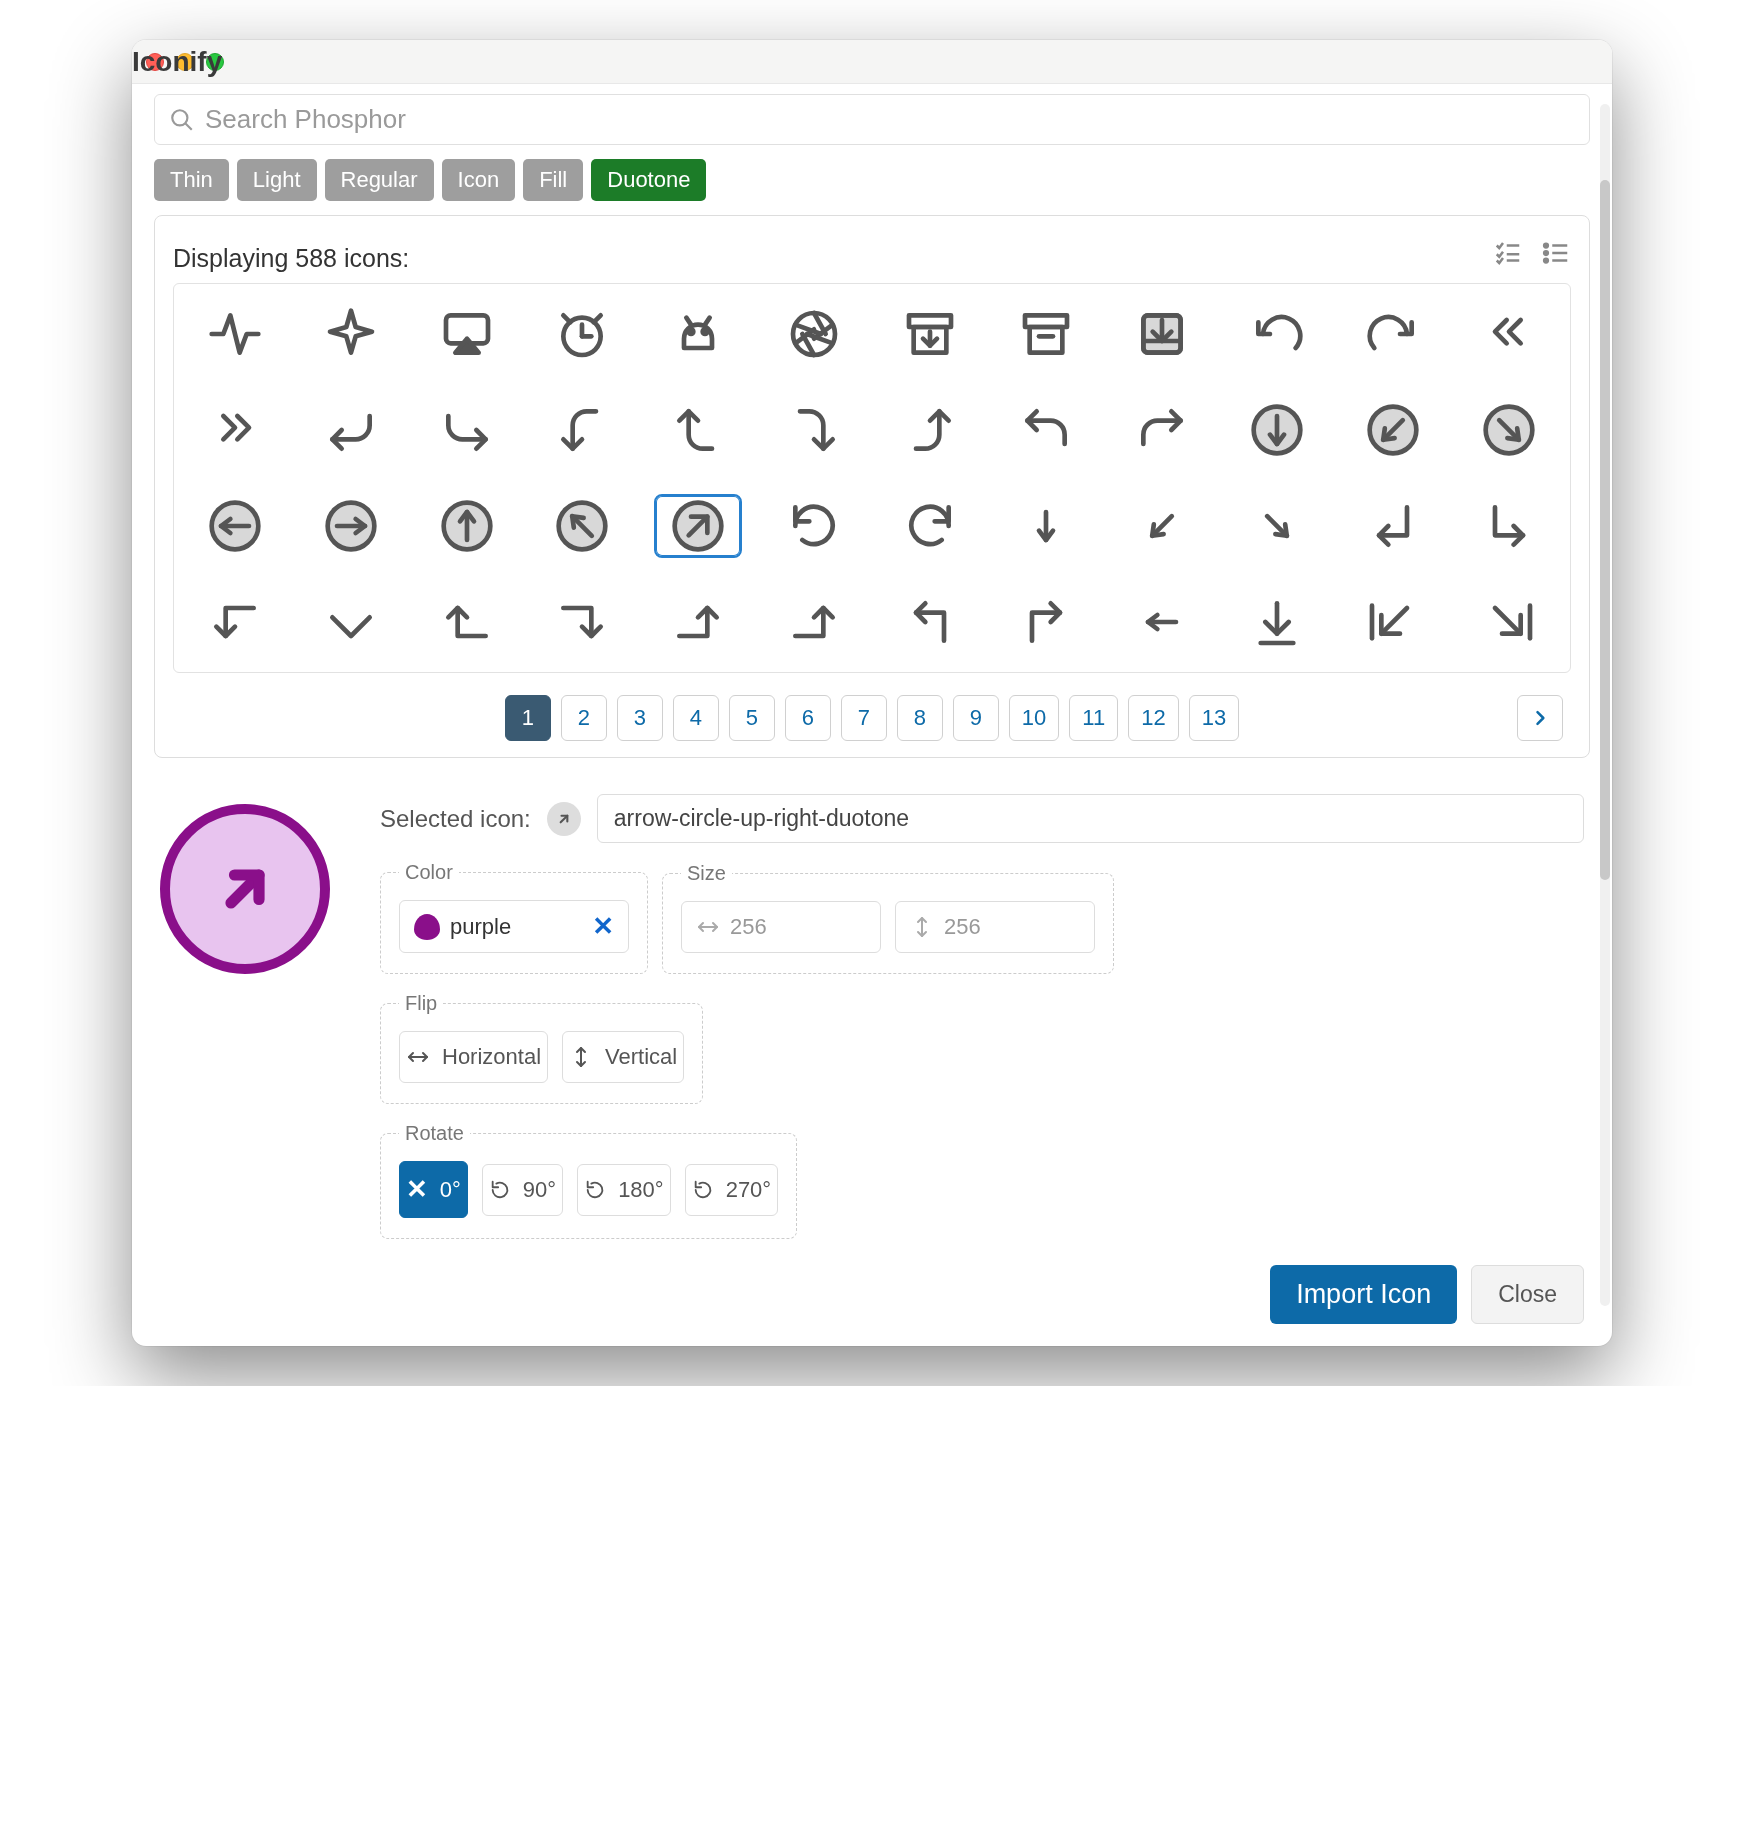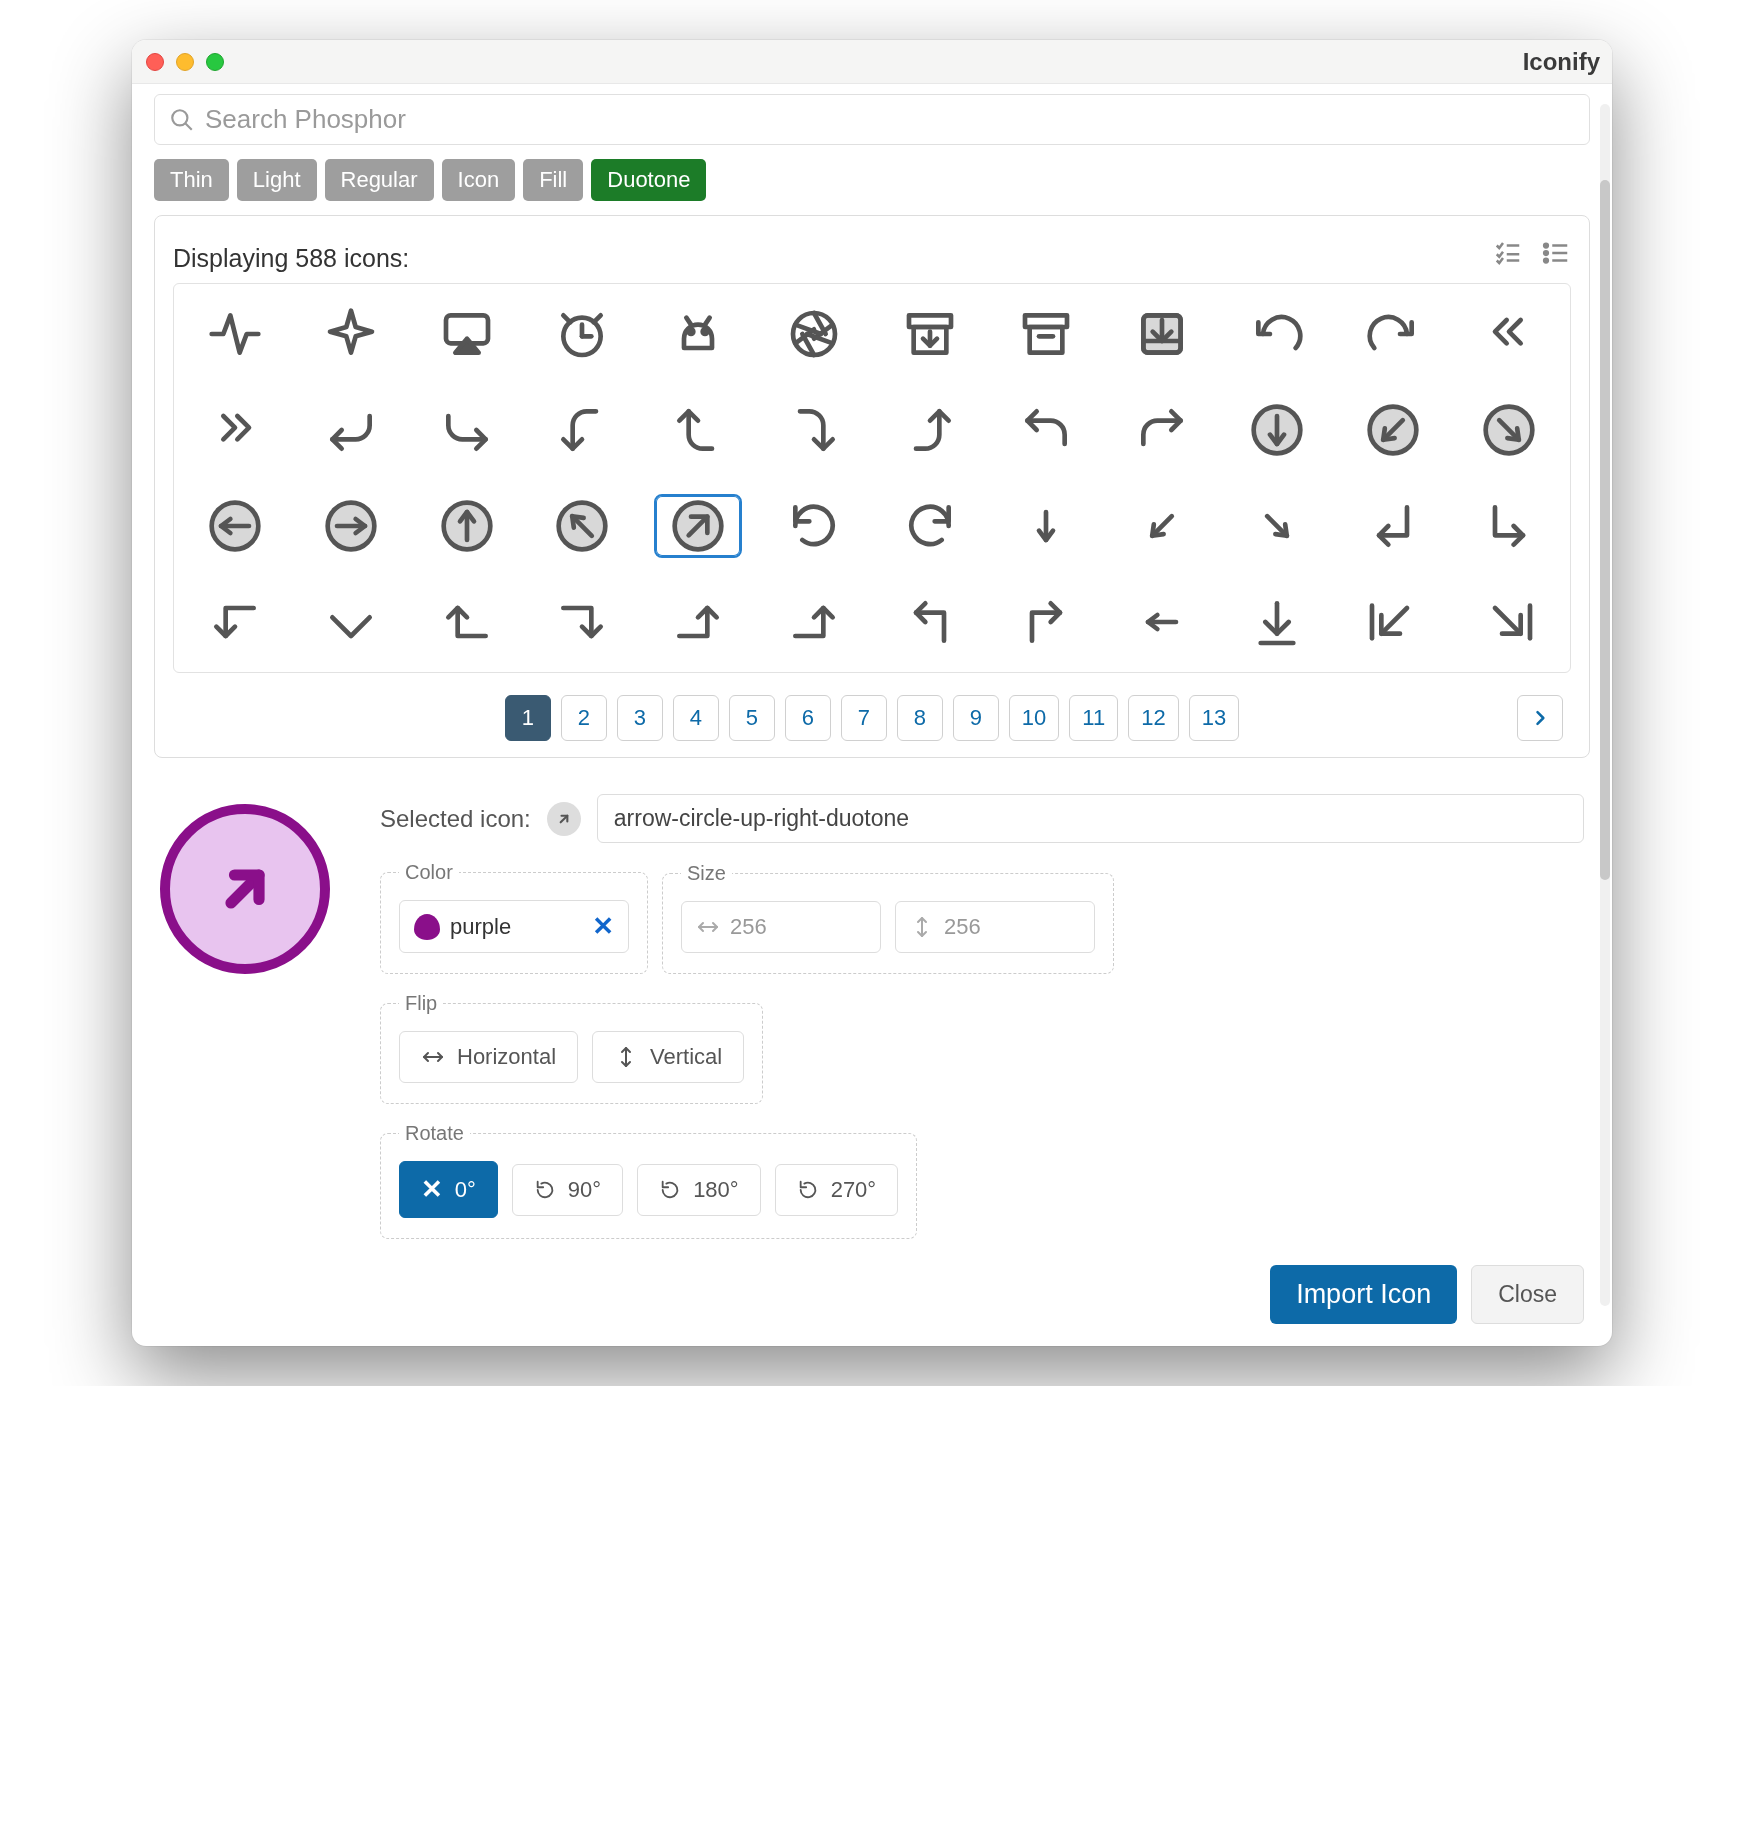--- a/index.html
+++ b/index.html
@@ -26,21 +26,21 @@
     align-items: center;
     position: relative;
     padding: 0 14px;
     border-bottom: 1px solid #e8e8e8;
   }
   .traffic { display: flex; gap: 12px; }
   .traffic span { width: 18px; height: 18px; border-radius: 50%; display: block; }
   .traffic .red { background:#ff5f57; border:1px solid #e24540;}
   .traffic .yellow { background:#febc2e; border:1px solid #e1a327;}
   .traffic .green { background:#28c840; border:1px solid #1fa52f;}
-  .title { position:absolute; left:0; right:12px; text-align:right; font-weight:600; font-size:24px; color:#3a3a3a;}
+  .title { position:absolute; left:0; right:12px; text-align:left; font-weight:600; font-size:28px; color:#3a3a3a;}
   .content { padding: 10px 22px 22px 22px; }
 
   .search-wrap {
     border: 1px solid #e0e0e0;
     border-radius: 6px;
     padding: 8px 14px;
     display:flex;
     align-items:center;
     gap:8px;
     color:#888;
@@ -139,21 +139,21 @@
   .x-btn { color:#1166cc; font-size:26px; font-weight:600; cursor:pointer;}
 
   .size-input {
     border:1px solid #ddd; border-radius:6px; padding:12px 14px;
     display:flex; align-items:center; gap:10px; font-size:22px; color:#999;
     width:200px;
   }
   .size-input svg { flex:0 0 auto; }
 
   .toggle-btn {
-    border:1px solid #ddd; border-radius:6px; padding:12px 21px;
+    border:1px solid #ddd; border-radius:6px; padding:12px 6px;
     display:flex; align-items:center; gap:12px; font-size:22px; color:#555;
     background:#fff; cursor:pointer;
   }
   .toggle-btn.active { background:#0d6aa8; color:#fff; border-color:#0d6aa8;}
   .toggle-btn.active .x-btn{color:#fff;}
 
   .footer-row { display:flex; justify-content:flex-end; gap:14px; margin-top:26px;}
   .primary-btn {
     background:#0d6aa8; color:#fff; border:none; border-radius:6px;
     padding:14px 26px; font-size:27px; cursor:pointer;

